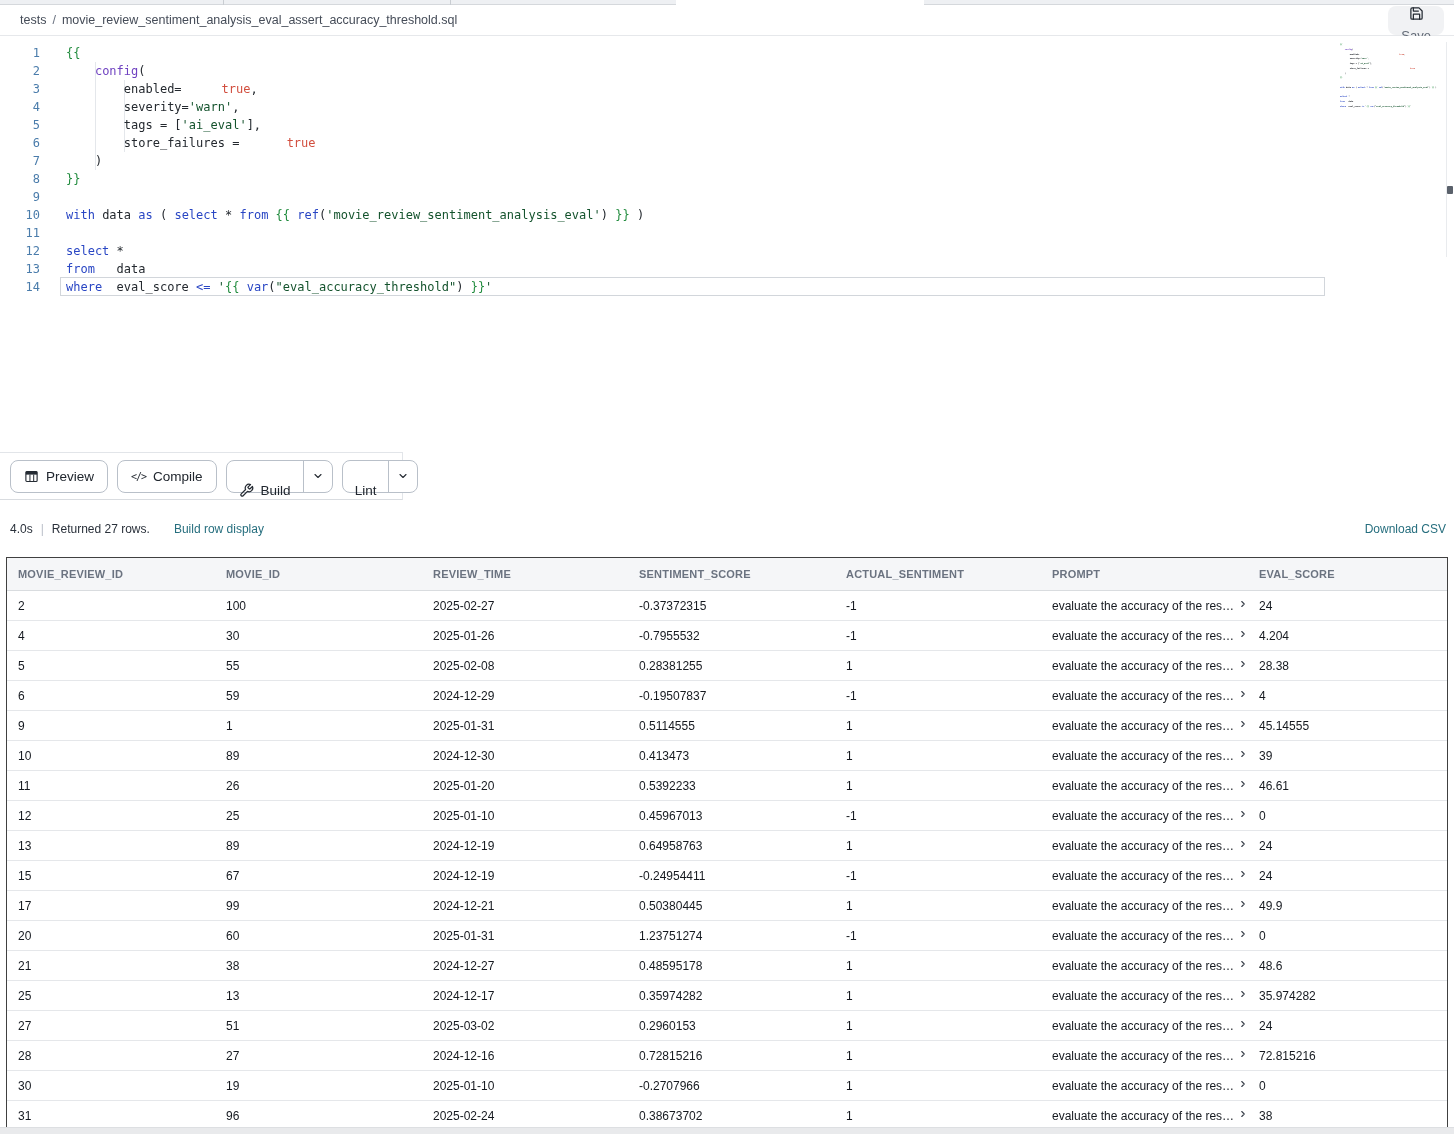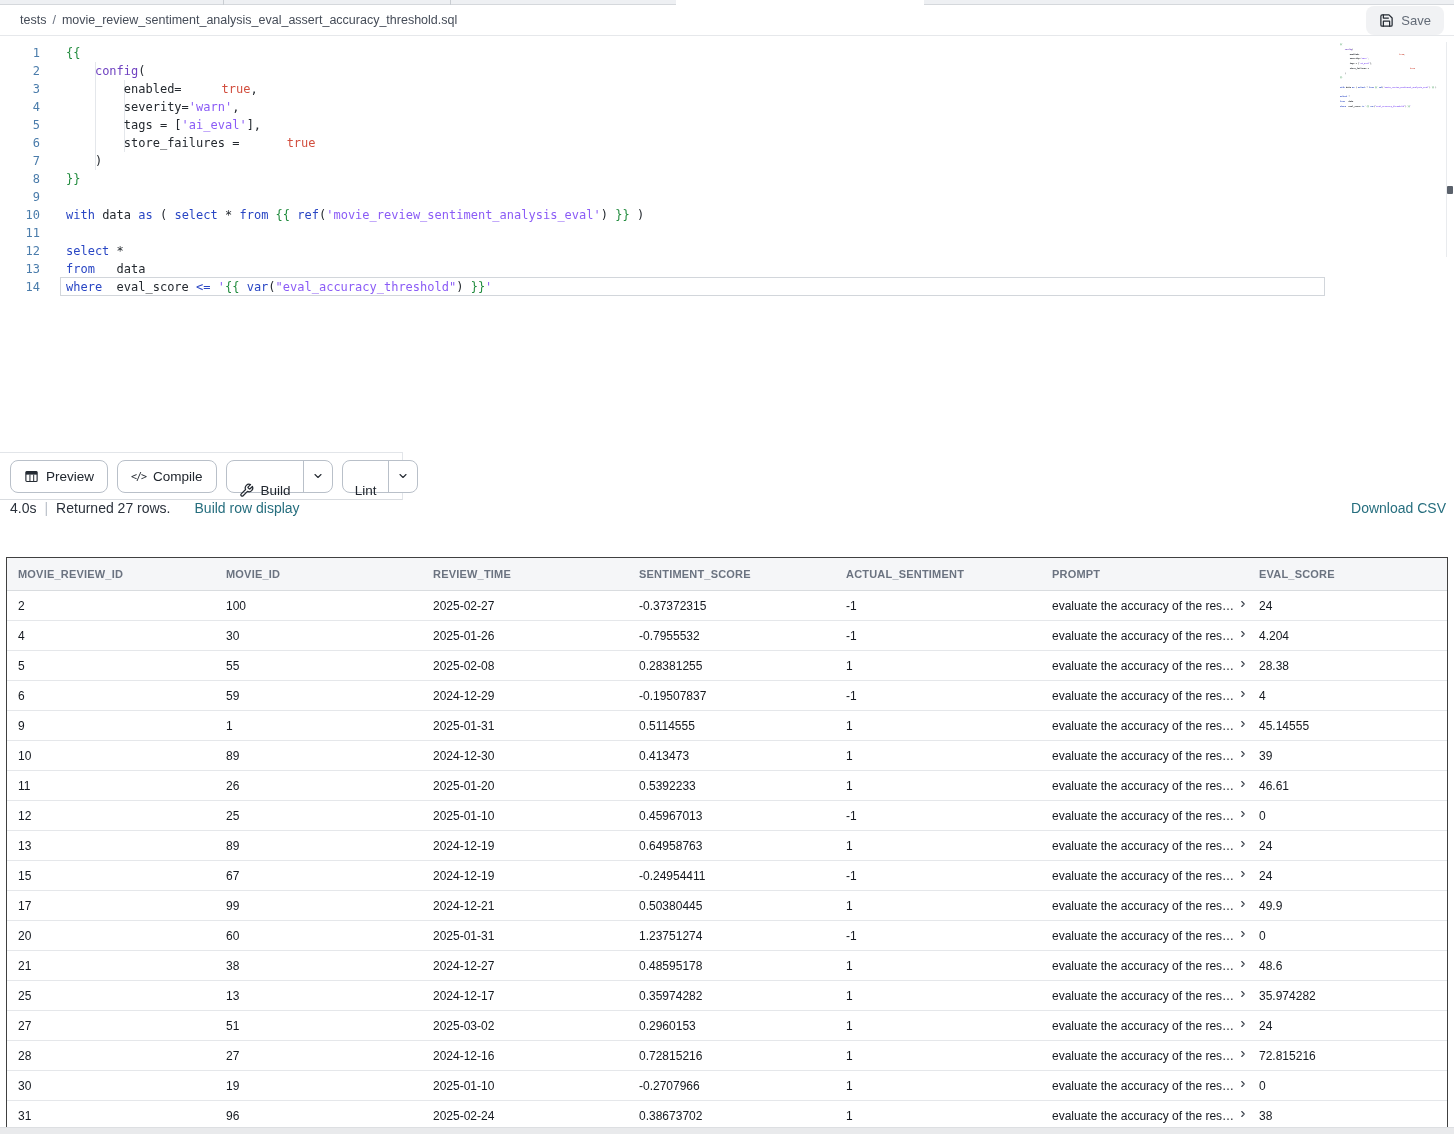--- a/index.html
+++ b/index.html
@@ -14,34 +14,34 @@
   .ts-seg { position:absolute; top:0; height:5px; background:#eef0f3; border-bottom:1px solid #d5d8dc; }
   .ts-div { position:absolute; top:0; width:1px; height:5px; background:#c9cdd2; }
 
   
   .filebar { height:31px; display:flex; align-items:center; justify-content:space-between;
              padding:0 10px 0 20px; border-bottom:1px solid #e6e8eb; background:#fff; }
   .breadcrumb { font-size:12.5px; color:#454c58; white-space:nowrap; }
   .crumb-sep { margin:0 6px; color:#6a7280; }
   .save-btn { display:flex; align-items:center; gap:7px; background:#f1f2f4; border:none;
               border-radius:8px; height:29px; padding:0 13px; font-size:13px; color:#636b77;
-              font-family:inherit; cursor:pointer; }
+              font-family:inherit; cursor:pointer;flex-direction:column; }
   .save-btn svg { display:block; }
 
   
   .editor { position:relative; height:416px; background:#fff;
             font-family:"DejaVu Sans Mono", monospace; font-size:12px; line-height:18px; overflow:hidden; }
   .code-lines { position:absolute; top:8px; left:0; z-index:2; }
   .cl { display:flex; height:18px; white-space:pre; }
   .gut { width:40px; text-align:right; color:#4a7cab; flex:none; user-select:none; }
   .codetxt { padding-left:26px; color:#24292f; }
   .tk-kw   { color:#2946c4; }
   .tk-fn   { color:#6f42c1; }
   .tk-jinja{ color:#208b3d; }
-  .tk-str  { color:#8b5cf6; }
+  .tk-str  { color:#14532d; }
   .tk-atom { color:#d24f3f;margin-left:40px; }
   .tk-plain{ color:#24292f; }
   .guide { position:absolute; width:1px; background:#e4e7eb; z-index:1; }
   .cur-line { position:absolute; left:60px; top:241px; width:1265px; height:19px;
               border:1px solid #d2d6db; z-index:1; }
 
   
   .minimap { position:absolute; top:6px; right:14px; width:100px; height:80px; overflow:hidden;
              font-size:2px; line-height:4.75px; font-weight:bold; z-index:2; }
   .minimap .cl { height:4.75px; }
@@ -66,22 +66,22 @@
   .code-glyph { font-family:"DejaVu Sans Mono", monospace; font-size:10px; letter-spacing:-1px; color:#252b33; }
 
   .toolbar-right { flex:1; display:flex; align-items:stretch; padding-left:32px; gap:31px; }
   .tab { position:relative; display:flex; align-items:center; font-size:13.5px; color:#2a313b;
          cursor:pointer; white-space:nowrap; }
   .tab.active { color:#1a1f27; }
   .tab.active::after { content:""; position:absolute; left:-9px; right:-9px; bottom:0; height:3px;
                        background:#595f69; border-radius:1px; }
 
   
-  .statusbar { height:57px; display:flex; padding:0 8px 0 10px;
-               font-size:14px; color:#2a313b; background:#fff; }
+  .statusbar { height:57px; display:flex; align-items:center; padding:0 8px 0 10px;
+               font-size:12px; color:#2a313b; background:#fff; }
   .pipe { margin:0 8px; color:#b9bfc8; }
   .status-link { color:#266e7e; margin-left:24px; cursor:pointer; }
   .dl-link { margin-left:auto; color:#266e7e; cursor:pointer; }
 
   
   .results { margin:0 6px; border:1px solid #404040; background:#fff; }
   .thead { display:grid; grid-template-columns:208px 207px 206px 207px 206px 207px 1fr;
            height:33px; background:#f5f6f8; border-bottom:1px solid #d9dcdf; align-items:center; }
   .th { padding-left:11px; font-size:11px; font-weight:700; color:#6b7380; letter-spacing:0.2px;
         white-space:nowrap; overflow:hidden; }

